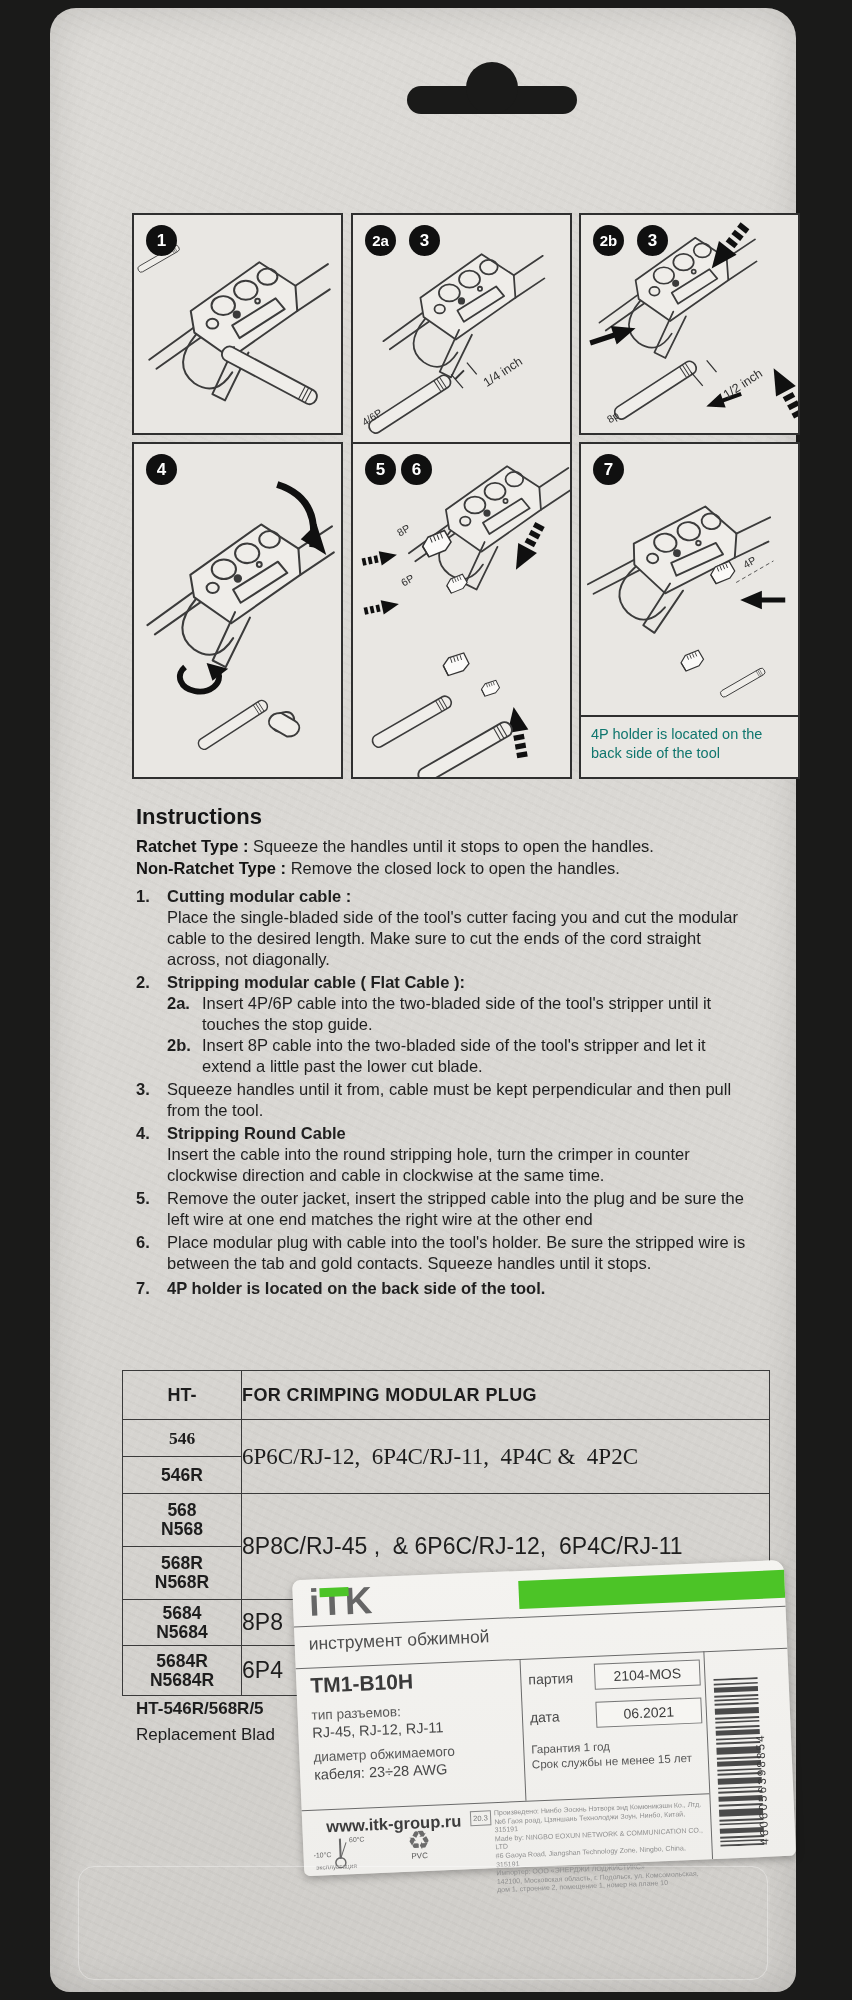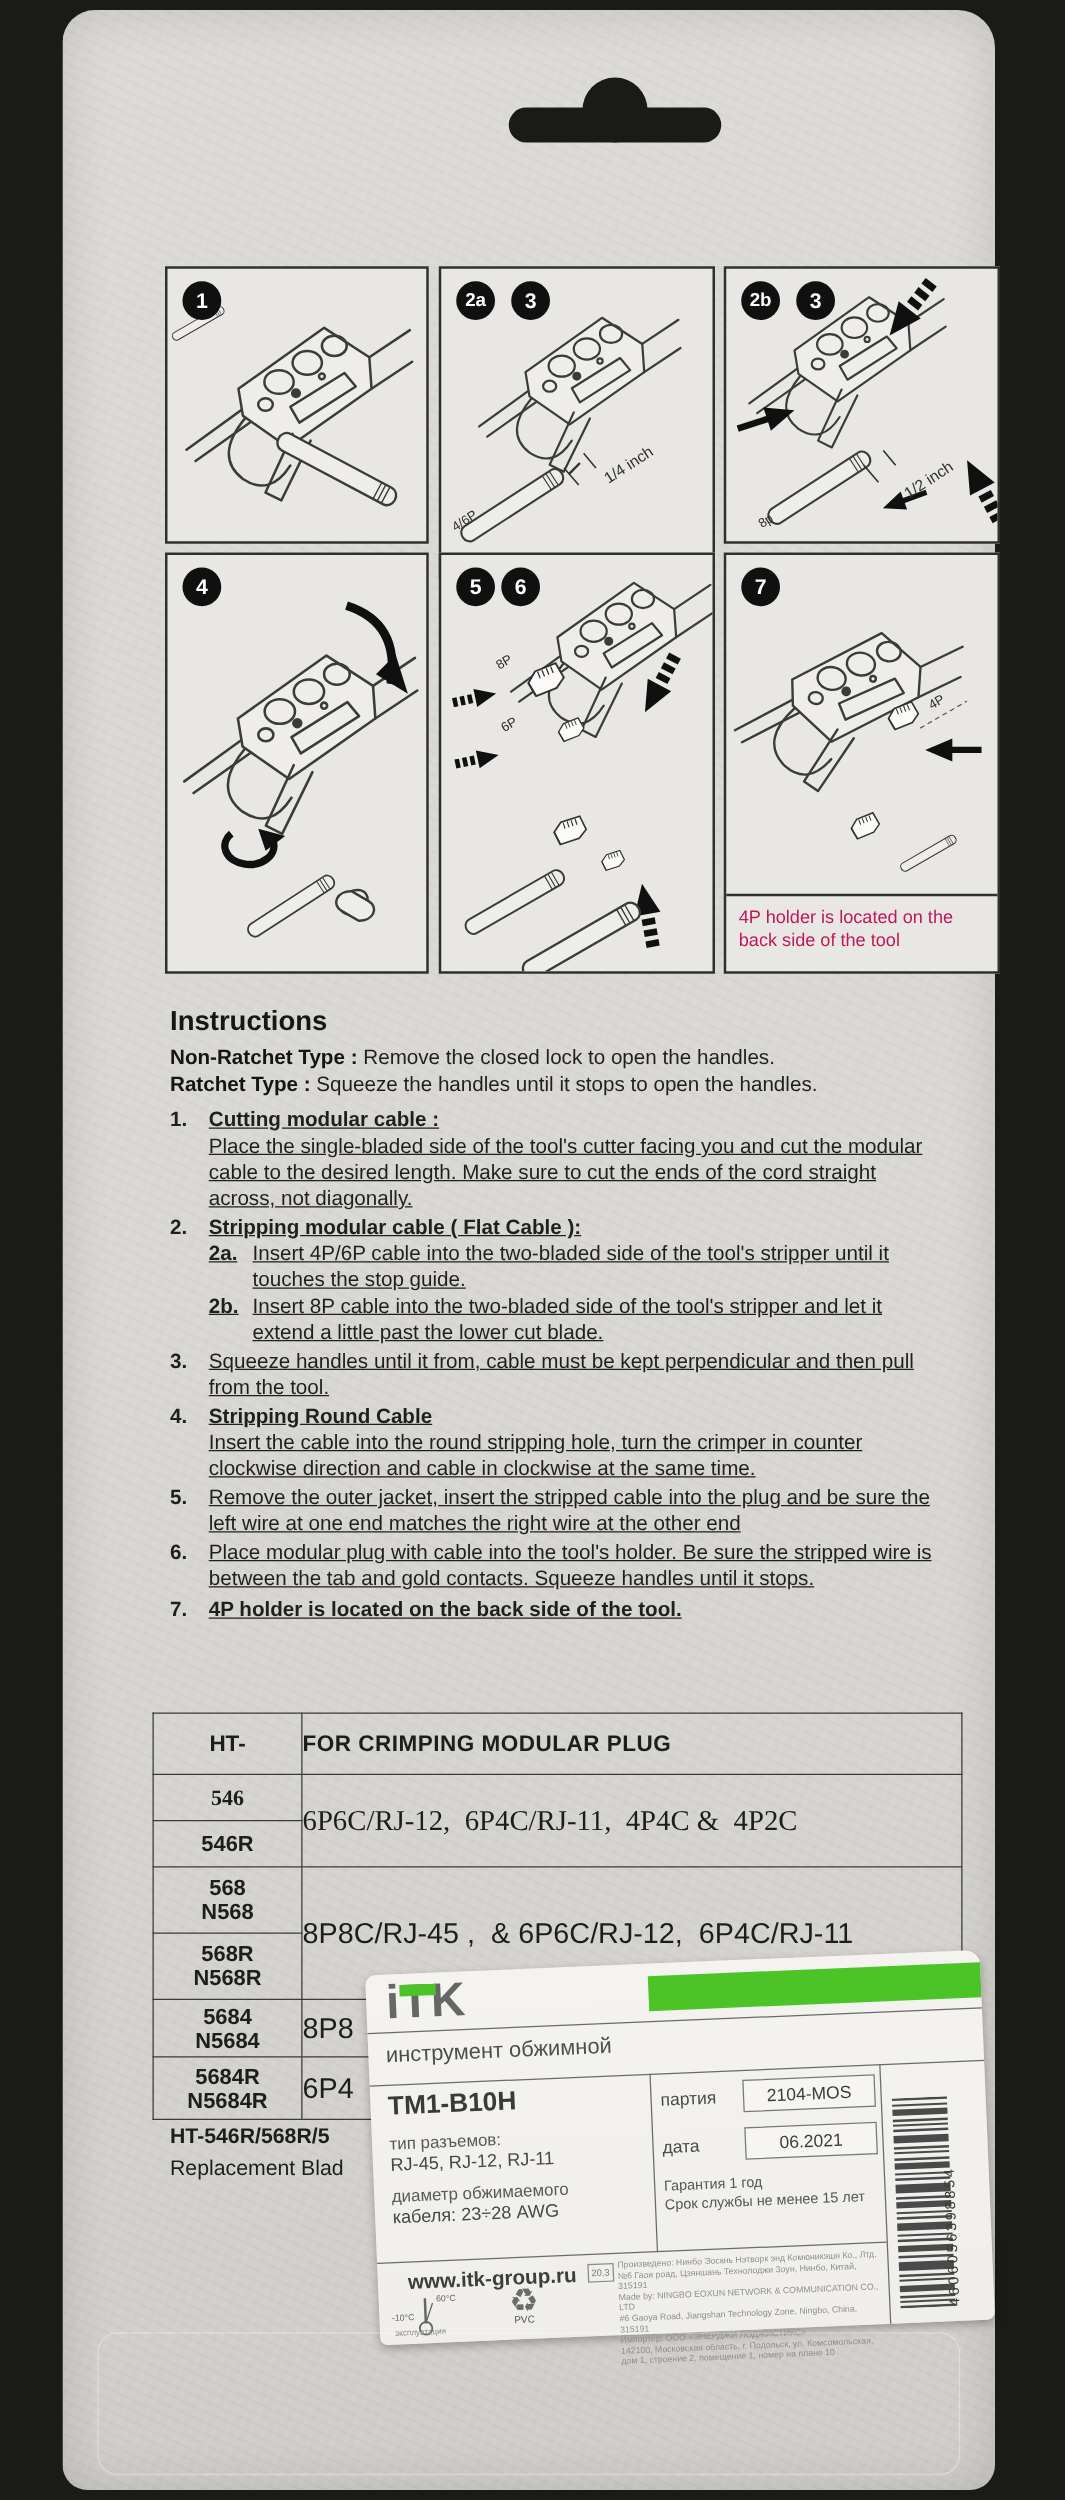--- a/index.html
+++ b/index.html
@@ -34,31 +34,31 @@
   .badge{
     position:absolute;width:31px;height:31px;border-radius:50%;background:#101010;color:#fff;
     display:flex;align-items:center;justify-content:center;
     font-weight:bold;font-size:17px;line-height:1;
   }
   .badge.small{font-size:15px;}
   .pnote{position:absolute;font-size:12.5px;color:#2e2e2e;white-space:nowrap;}
   .pnote.tiny{font-size:10.5px;}
   .pcaption{
     position:absolute;left:0;right:0;bottom:0;height:62px;border-top:2px solid #2f2f2f;
-    padding:8px 9px 0 10px;font-size:14.5px;line-height:19px;color:#be185d;box-sizing:border-box;
+    padding:8px 9px 0 10px;font-size:14.5px;line-height:19px;color:#0f766e;box-sizing:border-box;
   }
   
   .instructions{position:absolute;left:86px;top:797px;width:614px;color:#1f1f1f;}
   .instructions h2{margin:0 0 7px 0;font-size:22px;line-height:24px;color:#161616;}
   .intro{margin:0;font-size:16.5px;line-height:21.5px;}
   .intro b{color:#141414;}
   .ilist{margin-top:7px;}
   .item{display:flex;margin-bottom:2px;}
   .inum{flex:none;width:31px;font-weight:bold;font-size:16.5px;line-height:21px;}
-  .ibody{flex:1;font-size:16.5px;line-height:21px;text-decoration:underline;}
+  .ibody{flex:1;font-size:16.5px;line-height:21px;}
   .ititle{font-weight:bold;}
   .sub{display:flex;}
   .snum{flex:none;width:35px;font-weight:bold;}
   
   table.plug-table{
     position:absolute;left:72px;top:1362px;width:648px;border-collapse:collapse;
     color:#1d1d1d;
   }
   table.plug-table th, table.plug-table td{border:1.6px solid #3a3a3a;padding:0;}
   th.h1{width:118px;height:48px;font-size:18px;}
@@ -259,26 +259,26 @@
       <div class="pcaption">
         <span>4P holder is located on the</span><br>
         <span>back side of the tool</span>
       </div>
     </div>
   </div>
 
   <div class="instructions">
     <h2>Instructions</h2>
     <p class="intro">
+      <b>Ratchet Type :</b>
+      <span>Squeeze the handles until it stops to open the handles.</span>
+    </p>
+    <p class="intro">
       <b>Non-Ratchet Type :</b>
       <span>Remove the closed lock to open the handles.</span>
-    </p>
-    <p class="intro">
-      <b>Ratchet Type :</b>
-      <span>Squeeze the handles until it stops to open the handles.</span>
     </p>
 
     <div class="ilist">
       <div class="item">
         <span class="inum">1.</span>
         <div class="ibody">
           <div class="ititle">Cutting modular cable :</div>
           <div>Place the single-bladed side of the tool's cutter facing you and cut the modular cable to the desired length. Make sure to cut the ends of the cord straight across, not diagonally.</div>
         </div>
       </div>

